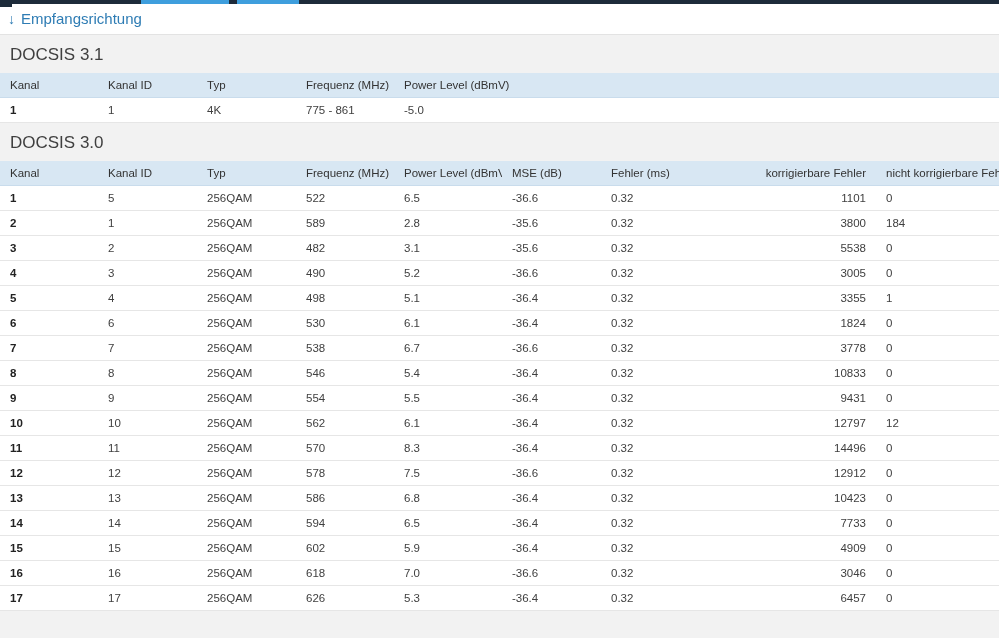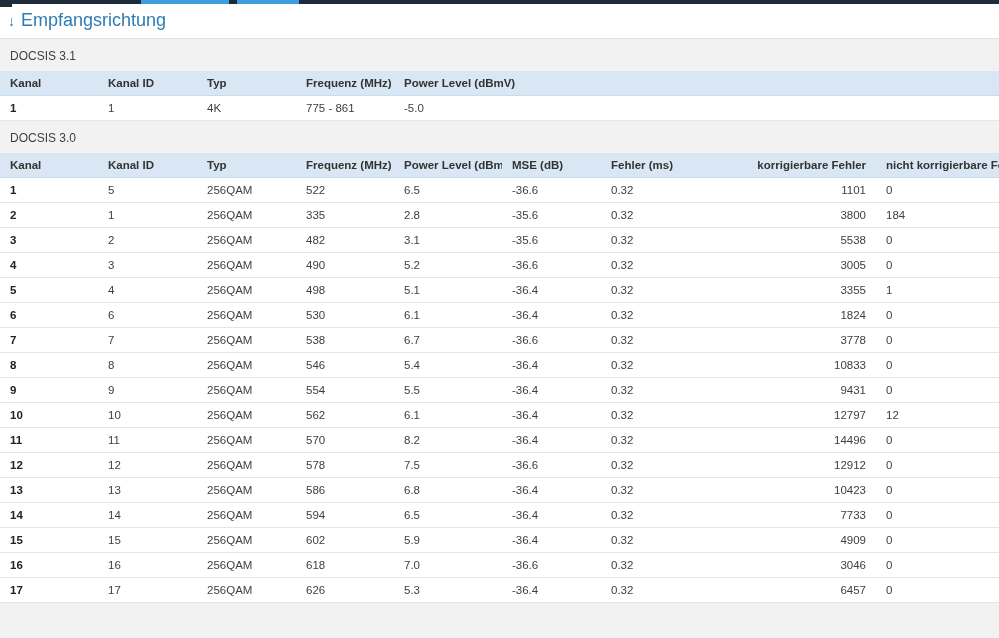--- a/index.html
+++ b/index.html
@@ -16,39 +16,39 @@
   .topbar .seg1 { left: 141px; width: 88px; }
   .topbar .seg2 { left: 237px; width: 62px; }
   .topbar .notch { position: absolute; left: 0; top: 0; width: 12px; height: 7px; background: #1d2b3a; }
 
   .page-header {
     display: flex; align-items: center; gap: 6px;
     padding: 6px 8px 7px 8px; background: #fff;
     cursor: pointer;
   }
   .page-header .arrow { color: #2e7cb4; font-size: 14px; line-height: 1; }
-  .page-title { margin: 0; font-size: 18px; font-weight: 400; color: #2e7cb4; }
+  .page-title { margin: 0; font-size: 15px; font-weight: 400; color: #2e7cb4; }
 
   .panel {
     background: #f2f2f2;
     border-top: 1px solid #e3e3e3;
     min-height: 607px;
   }
   .section-title {
-    font-size: 12px; color: #3f3f3f;
+    font-size: 17px; color: #3f3f3f;
     padding: 10px 10px 8px 10px;
   }
 
   table {
     width: 100%; border-collapse: collapse; table-layout: fixed;
     background: #ffffff;
   }
   th {
     background: #d8e7f3;
-    font-weight: 700; text-align: left;
+    font-weight: 400; text-align: left;
     font-size: 11.5px; color: #333333;
     padding: 6px 10px;
     border-bottom: 1px solid #c9dcec;
     white-space: nowrap; overflow: hidden;
   }
   td {
     font-size: 11.5px; color: #404040;
     padding: 6px 10px;
     border-bottom: 1px solid #e6e6e6;
     background: #ffffff;
@@ -139,21 +139,21 @@
             <td>6.5</td>
             <td>-36.6</td>
             <td>0.32</td>
             <td>1101</td>
             <td>0</td>
           </tr>
           <tr>
             <td class="first-col">2</td>
             <td>1</td>
             <td>256QAM</td>
-            <td>335</td>
+            <td>589</td>
             <td>2.8</td>
             <td>-35.6</td>
             <td>0.32</td>
             <td>3800</td>
             <td>184</td>
           </tr>
           <tr>
             <td class="first-col">3</td>
             <td>2</td>
             <td>256QAM</td>
@@ -239,21 +239,21 @@
             <td>-36.4</td>
             <td>0.32</td>
             <td>12797</td>
             <td>12</td>
           </tr>
           <tr>
             <td class="first-col">11</td>
             <td>11</td>
             <td>256QAM</td>
             <td>570</td>
-            <td>8.2</td>
+            <td>8.3</td>
             <td>-36.4</td>
             <td>0.32</td>
             <td>14496</td>
             <td>0</td>
           </tr>
           <tr>
             <td class="first-col">12</td>
             <td>12</td>
             <td>256QAM</td>
             <td>578</td>

